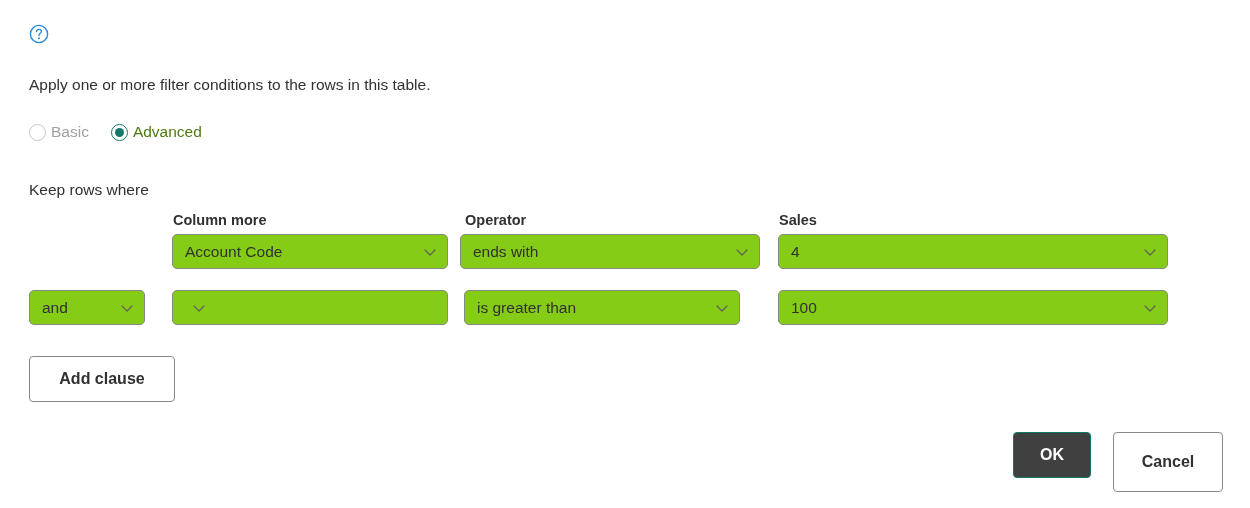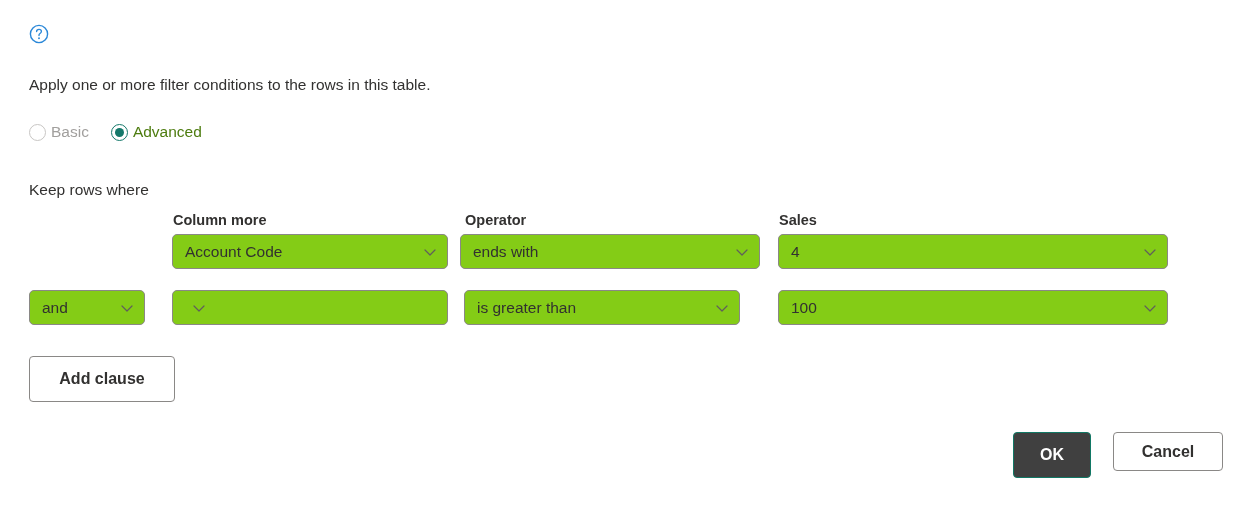--- a/index.html
+++ b/index.html
@@ -188,21 +188,21 @@
     background: #404040;
     border-color: #117865;
     color: #ffffff;
     font-weight: bold;
     font-size: 16px;
   }
   .btn-cancel {
     left: 1113px;
     top: 432px;
     width: 110px;
-    height: 39px;
+    height: 60px;
     font-weight: bold;
     font-size: 16px;
   }
 </style>
 </head>
 <body>
 
 <div class="header-row">
   <span title="Help">
     <svg class="help-icon" viewBox="0 0 20 20" fill="none" aria-hidden="true">

